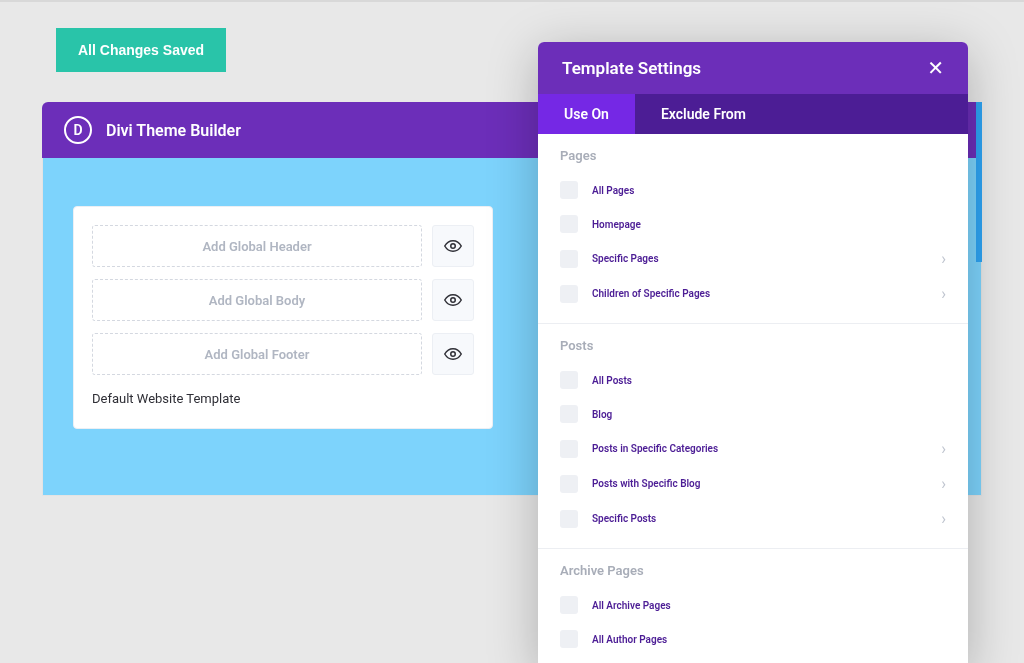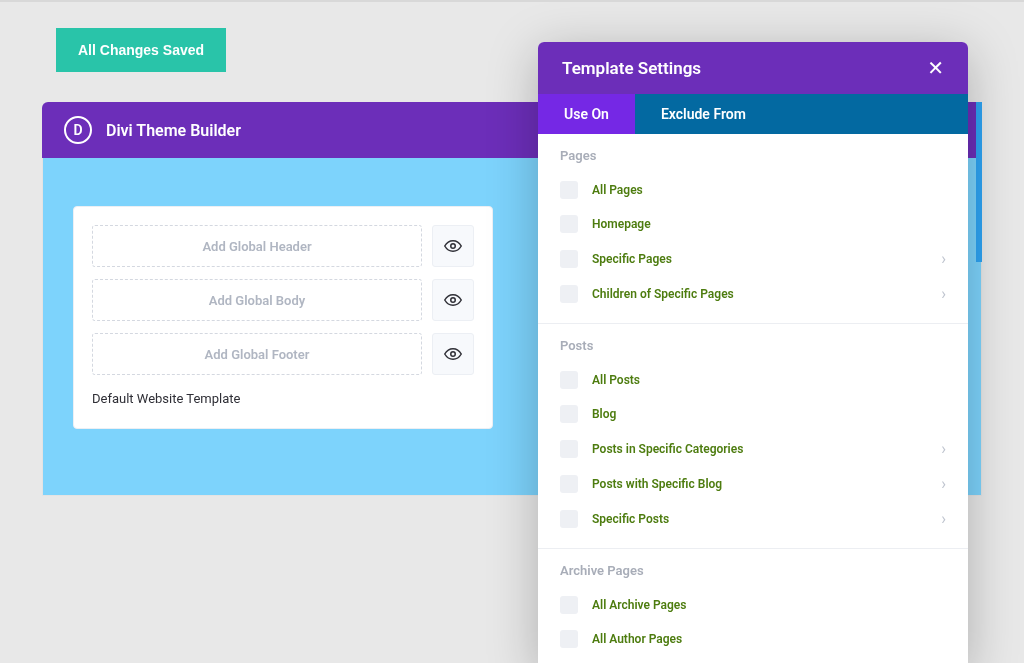--- a/index.html
+++ b/index.html
@@ -176,21 +176,21 @@
       flex: 1;
     }
 
     .close-icon {
       font-size: 20px;
       cursor: pointer;
       font-weight: 400;
     }
 
     .modal-tabs {
-      background: #0369a1;
+      background: #4c1d95;
       display: flex;
       align-items: flex-end;
     }
 
     .tab {
       padding: 12px 26px;
       color: #fff;
       font-size: 14px;
       font-weight: 600;
       cursor: pointer;
@@ -229,23 +229,23 @@
       width: 18px;
       height: 18px;
       background: #eef0f4;
       border-radius: 3px;
       margin-right: 14px;
       flex-shrink: 0;
     }
 
     .opt-label {
       flex: 1;
-      font-size: 12px;
-      font-weight: 600;
-      color: #4d7c0f;
+      font-size: 10px;
+      font-weight: 600;
+      color: #4c1d95;
     }
 
     .chev {
       color: #bfc4cf;
       font-size: 16px;
     }
   </style>
 </head>
 <body>
 

